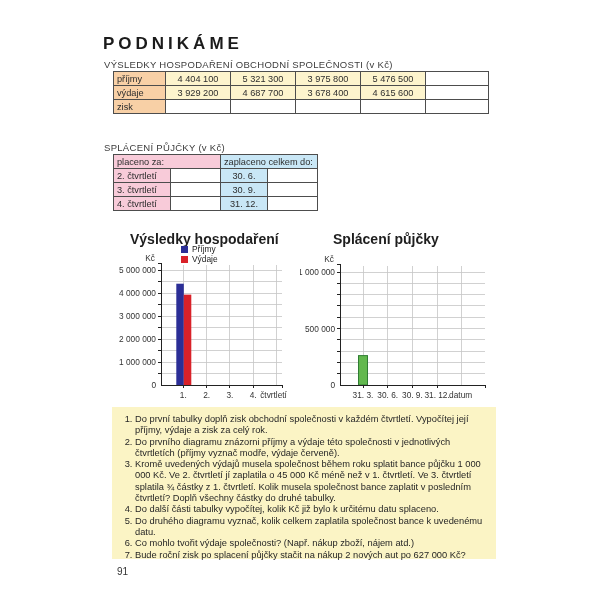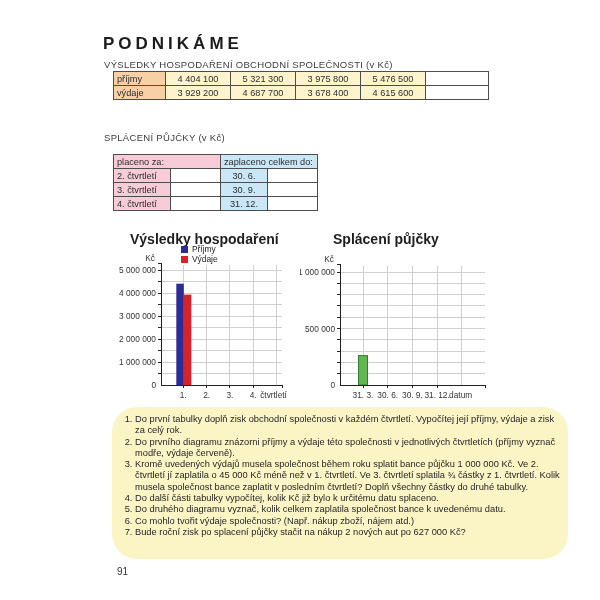--- a/index.html
+++ b/index.html
@@ -53,24 +53,32 @@
           <td class="c"></td>
         </tr>
         <tr>
           <td class="peach2">výdaje</td>
           <td class="yellow c">3 929 200</td>
           <td class="yellow c">4 687 700</td>
           <td class="yellow c">3 678 400</td>
           <td class="yellow c">4 615 600</td>
           <td class="c"></td>
         </tr>
+        <tr>
+          <td class="peach2">zisk</td>
+          <td class="c"></td>
+          <td class="c"></td>
+          <td class="c"></td>
+          <td class="c"></td>
+          <td class="c"></td>
+        </tr>
       </tbody>
   </table>
 
-  <div class="abs subhead" style="left:104px;top:132px;">SPLÁCENÍ PŮJČKY (v Kč)</div>
+  <div class="abs subhead" style="left:104px;top:142px;">SPLÁCENÍ PŮJČKY (v Kč)</div>
 
   <table class="abs" style="left:113px;top:154px;width:204px;">
     <colgroup>
         <col style="width:57px">
         <col style="width:50px">
         <col style="width:47px">
         <col style="width:50px">
       </colgroup>
     <tbody id="loan-tbody">
         <tr>
@@ -199,21 +207,21 @@
       <line x1="87.7" y1="147" x2="87.7" y2="150" stroke="#222" stroke-width="1" shape-rendering="crispEdges"></line>
       <text x="87.7" y="160" text-anchor="middle" font-size="8.3px" font-family="&quot;Liberation Sans&quot;,sans-serif" fill="#333">30. 6.</text>
       <line x1="112.4" y1="147" x2="112.4" y2="150" stroke="#222" stroke-width="1" shape-rendering="crispEdges"></line>
       <text x="112.4" y="160" text-anchor="middle" font-size="8.3px" font-family="&quot;Liberation Sans&quot;,sans-serif" fill="#333">30. 9.</text>
       <line x1="137.1" y1="147" x2="137.1" y2="150" stroke="#222" stroke-width="1" shape-rendering="crispEdges"></line>
       <text x="137.1" y="160" text-anchor="middle" font-size="8.3px" font-family="&quot;Liberation Sans&quot;,sans-serif" fill="#333">31. 12.</text>
       <text x="149.1" y="160" text-anchor="start" font-size="8.3px" font-family="&quot;Liberation Sans&quot;,sans-serif" fill="#333">datum</text>
       <text x="34" y="24.35000000000001" text-anchor="end" font-size="8.3px" font-family="&quot;Liberation Sans&quot;,sans-serif" fill="#333">Kč</text>
     </svg>
 
-  <div class="abs tasks" style="left:112px;top:407px;width:456px;height:152px;border-radius:25px;">
+  <div class="abs tasks" style="left:112px;top:407px;width:384px;height:152px;">
     <ol id="task-list">
         <li>Do první tabulky doplň zisk obchodní společnosti v každém čtvrtletí. Vypočítej její příjmy, výdaje a zisk za celý rok.</li>
         <li>Do prvního diagramu znázorni příjmy a výdaje této společnosti v jednotlivých čtvrtletích (příjmy vyznač modře, výdaje červeně).</li>
         <li>Kromě uvedených výdajů musela společnost během roku splatit bance půjčku 1 000 000 Kč. Ve 2. čtvrtletí jí zaplatila o 45 000 Kč méně než v 1. čtvrtletí. Ve 3. čtvrtletí splatila ¾ částky z 1. čtvrtletí. Kolik musela společnost bance zaplatit v posledním čtvrtletí? Doplň všechny částky do druhé tabulky.</li>
         <li>Do další části tabulky vypočítej, kolik Kč již bylo k určitému datu splaceno.</li>
         <li>Do druhého diagramu vyznač, kolik celkem zaplatila společnost bance k uvedenému datu.</li>
         <li>Co mohlo tvořit výdaje společnosti? (Např. nákup zboží, nájem atd.)</li>
         <li>Bude roční zisk po splacení půjčky stačit na nákup 2 nových aut po 627 000 Kč?</li>
       </ol>
   </div>

